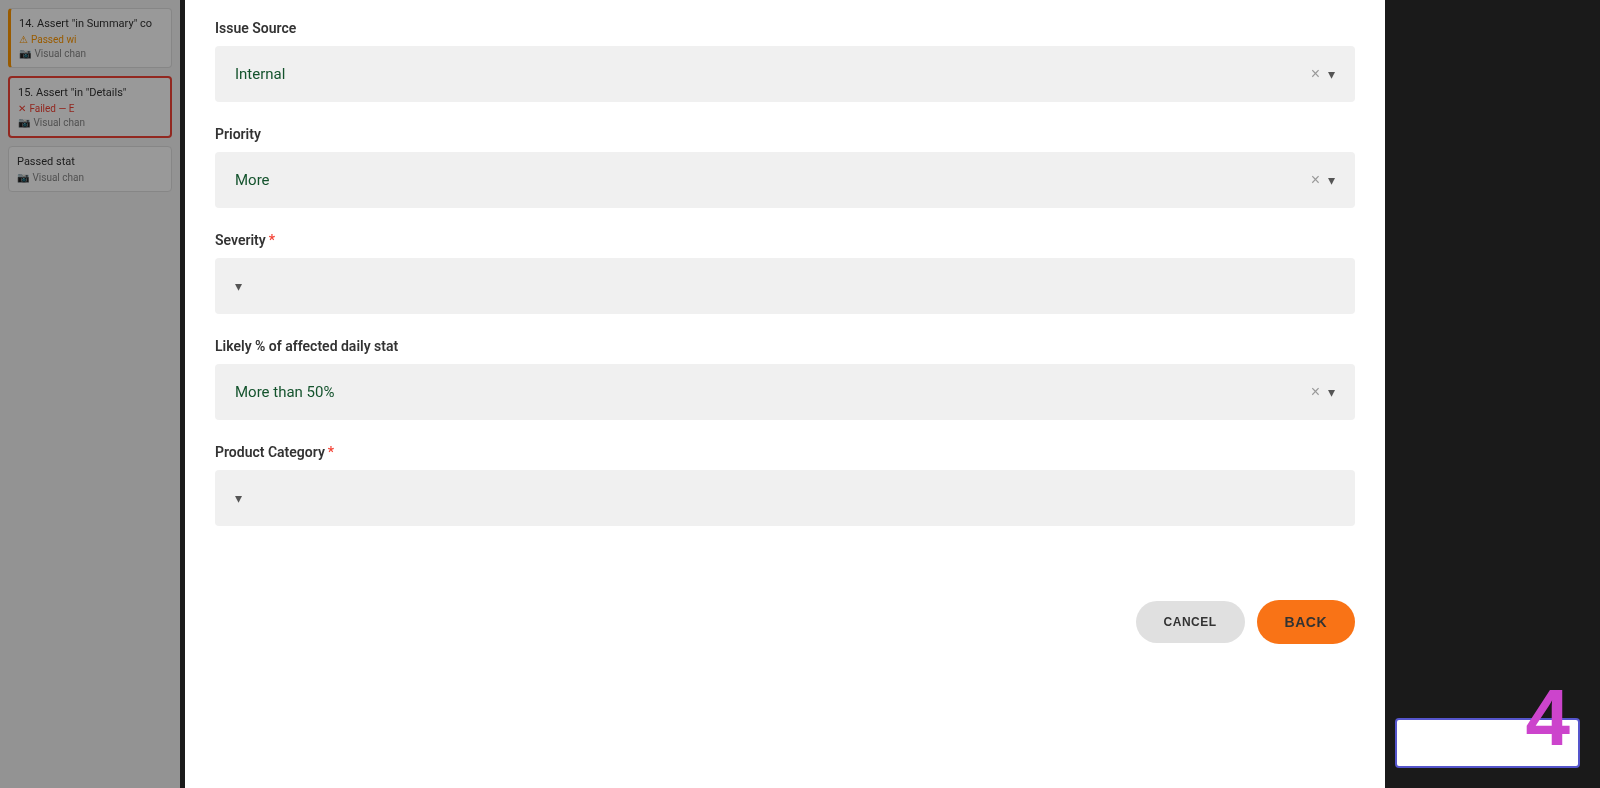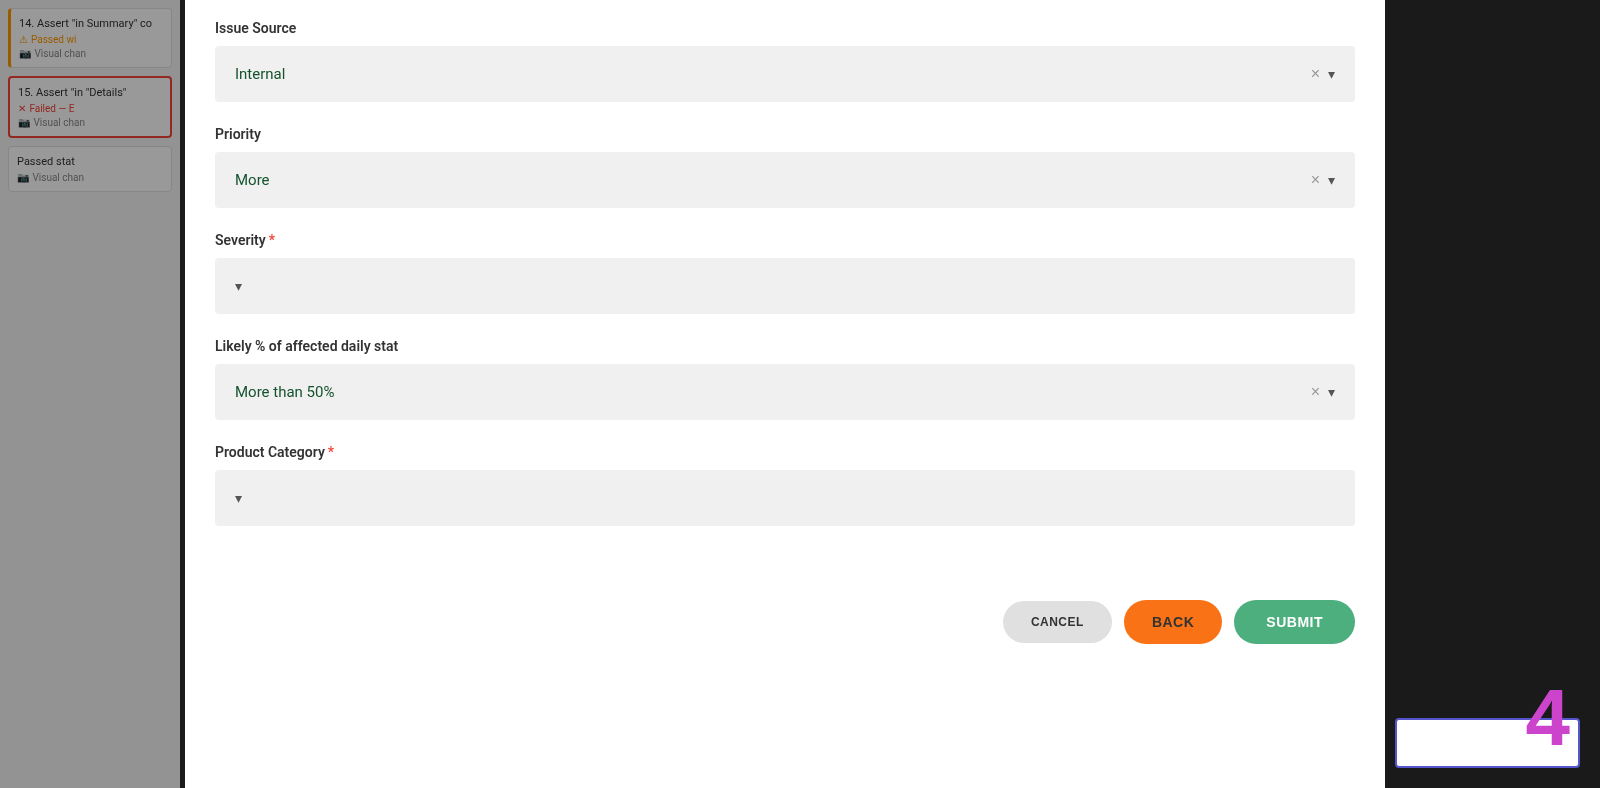--- a/index.html
+++ b/index.html
@@ -353,21 +353,20 @@
           <span class="chevron">▾</span>
         </div>
       </div>
     </div>
 
   </div>
 
   <div class="modal-footer">
     <button class="btn-cancel">CANCEL</button>
     <button class="btn-back">BACK</button>
-    <button class="btn-submit">SUBMIT</button>
   </div>
 </div>
 
 <div class="right-panel">
   <div class="input-area"></div>
 </div>
 
 <div class="step-number">4</div>
 
 </body></html>

